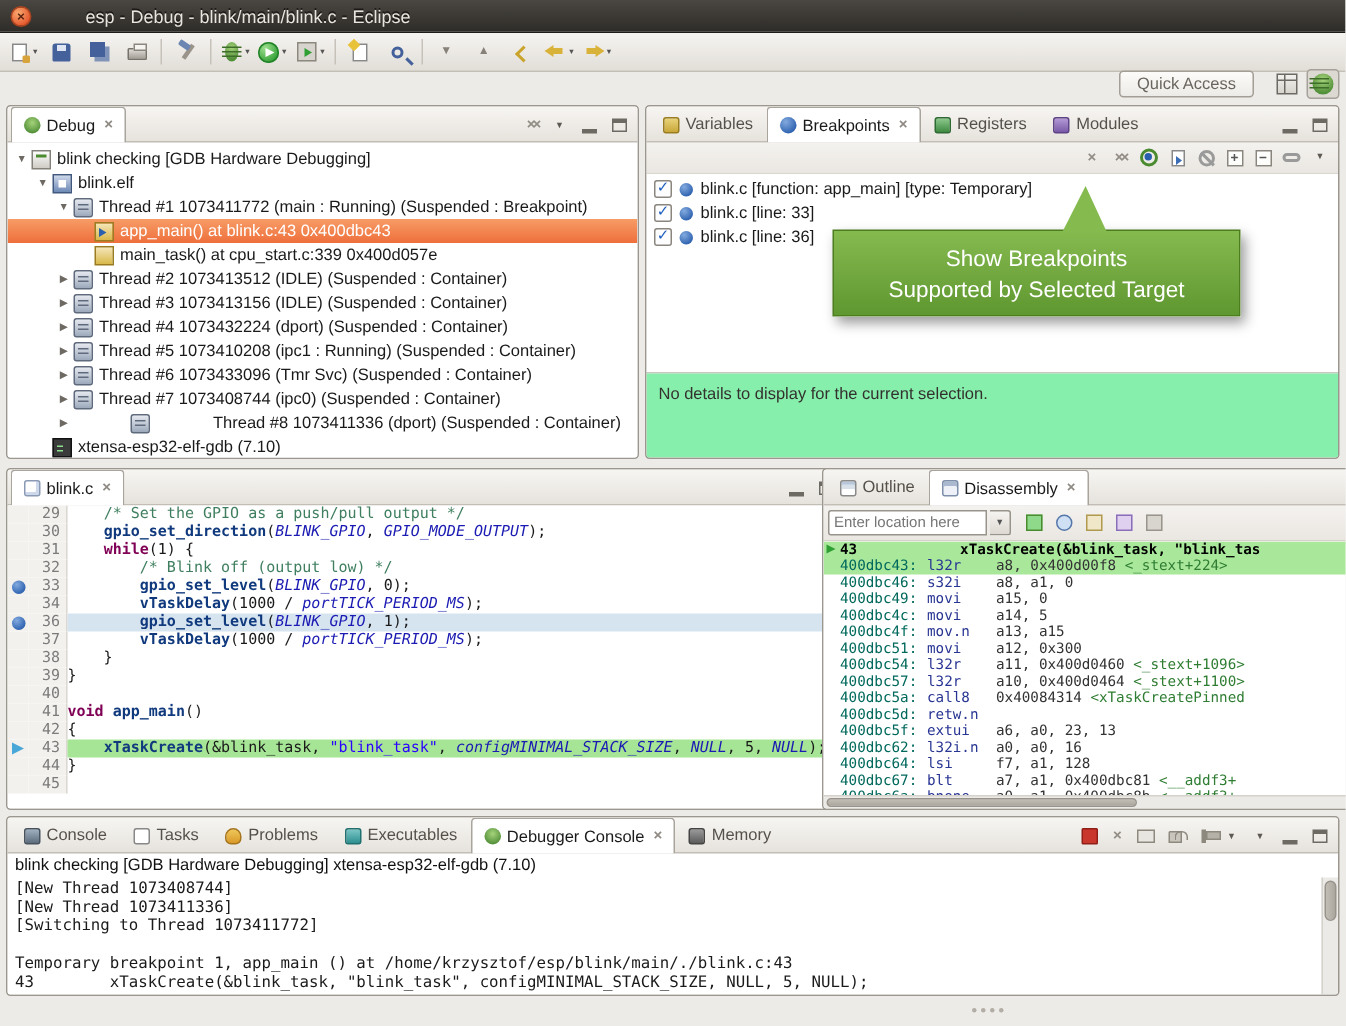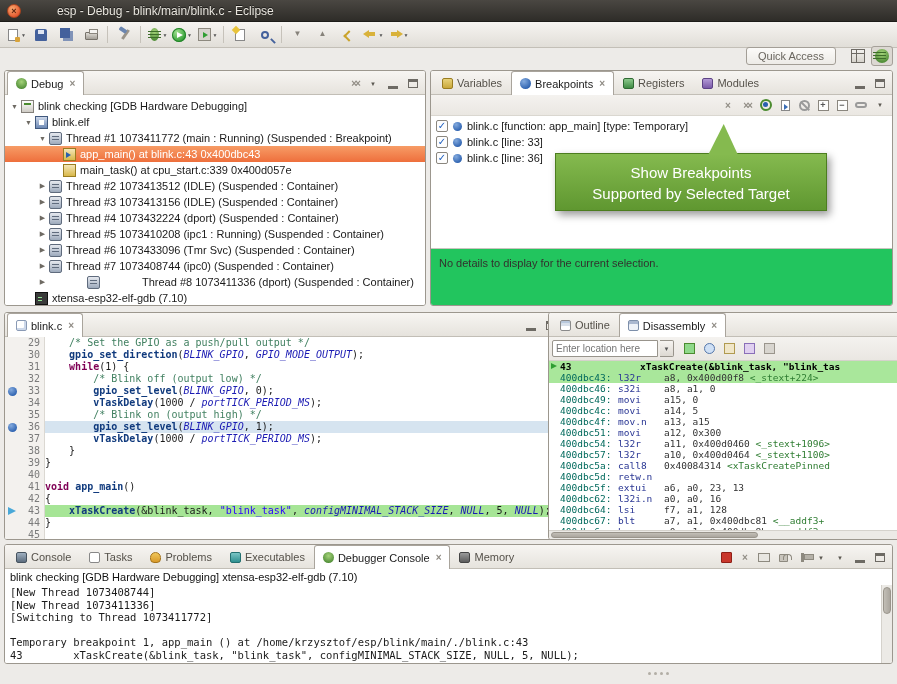--- a/index.html
+++ b/index.html
@@ -136,21 +136,21 @@
 .trow.sel{background:linear-gradient(#f79c66,#ee6f3c);color:#fff}
 .trow.sel .arr{color:#fff}
 
 
 .ptool{height:21px;background:linear-gradient(#f4f2ef,#eae7e2);border-bottom:1px solid #dad7d0;display:flex;justify-content:flex-end;align-items:center;padding-right:3px;gap:1px}
 .bplist{height:132px;background:#fff;padding-top:2px}
 .bprow{height:16px;display:flex;align-items:center;gap:5px;padding-left:5px;white-space:nowrap}
 .cb{width:12px;height:12px;border:1px solid #8a867e;background:#fdfdfd;color:#1c5dbf;font-size:10px;line-height:10px;text-align:center;border-radius:2px}
 .bpdot{width:9px;height:9px;border-radius:50%;background:radial-gradient(circle at 35% 30%,#83aade,#2a5fae 78%)}
 .bp-divider{height:1px;background:#c9c5bf}
-.bp-details{background:#22c55e;height:56px;padding:8px 0 0 8px;color:#33312e}
+.bp-details{background:#86efac;height:56px;padding:8px 0 0 8px;color:#33312e}
 .callout{position:absolute;left:124px;top:82px;width:272px;height:58px;background:linear-gradient(#85ba4f,#5f9730);border:1px solid #4c7d1f;border-radius:0;color:#fff;text-align:center;font-size:15px;line-height:21px;padding-top:8px;box-shadow:3px 4px 8px rgba(0,0,0,.4);z-index:50}
 .callout::before{content:"";position:absolute;left:148px;top:-30px;width:34px;height:31px;background:#85ba4f;clip-path:polygon(58% 0,100% 100%,12% 100%)}
 
 
 .ed-body{position:absolute;left:0;top:24px;right:11px;bottom:0;background:#fff;font-family:"DejaVu Sans Mono","Liberation Mono",monospace;font-size:10px;overflow:hidden}
 .eline{display:flex;height:12px;line-height:12px}
 .ecell-ruler{width:14px;background:#f3f1ee;flex:0 0 auto;display:flex;align-items:center;justify-content:center}
 .ecell-num{width:26px;background:#f3f1ee;color:#7b7b7b;text-align:right;padding-right:4px;border-right:1px solid #dbd8d2;flex:0 0 auto}
 .ecell-code{flex:1;white-space:pre;overflow:hidden;color:#1a1a1a}
 .ecell-code.hl-green{background:#a6e596}
@@ -498,25 +498,20 @@
           </span>
           <span class="ecell-num">33</span>
           <span class="ecell-code">        <span class="sy-fn">gpio_set_level</span>(<span class="sy-mac">BLINK_GPIO</span>, 0);</span>
         </div>
         <div class="eline">
           <span class="ecell-ruler"></span>
           <span class="ecell-num">34</span>
           <span class="ecell-code">        <span class="sy-fn">vTaskDelay</span>(1000 / <span class="sy-mac">portTICK_PERIOD_MS</span>);</span>
         </div>
         <div class="eline">
-          <span class="ecell-ruler"></span>
-          <span class="ecell-num">35</span>
-          <span class="ecell-code">        <span class="sy-com">/* Blink on (output high) */</span></span>
-        </div>
-        <div class="eline">
           <span class="ecell-ruler">
             <i class="mk-bp"></i>
           </span>
           <span class="ecell-num">36</span>
           <span class="ecell-code hl-blue">        <span class="sy-fn">gpio_set_level</span>(<span class="sy-mac">BLINK_GPIO</span>, 1);</span>
         </div>
         <div class="eline">
           <span class="ecell-ruler"></span>
           <span class="ecell-num">37</span>
           <span class="ecell-code">        <span class="sy-fn">vTaskDelay</span>(1000 / <span class="sy-mac">portTICK_PERIOD_MS</span>);</span>

